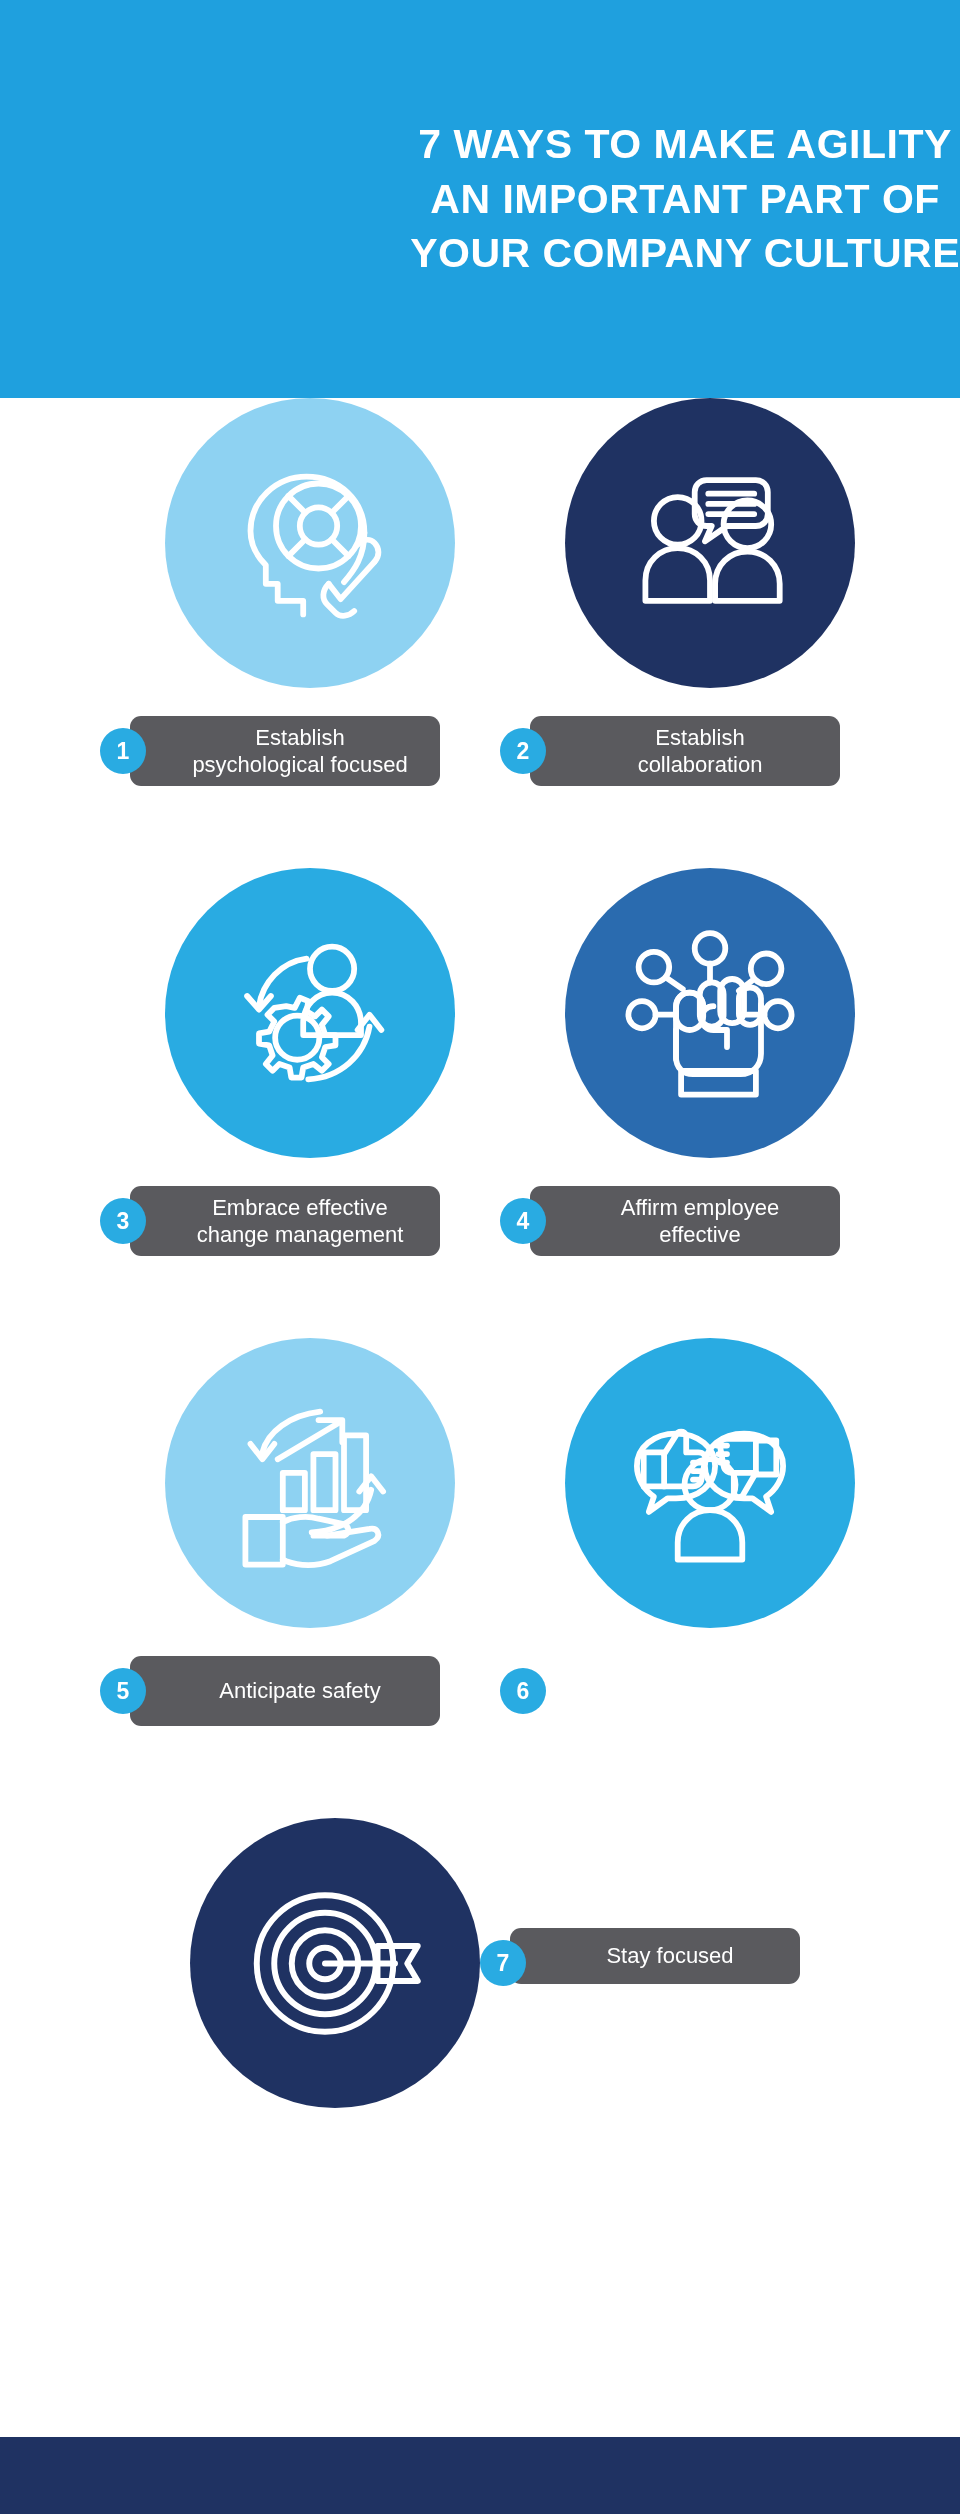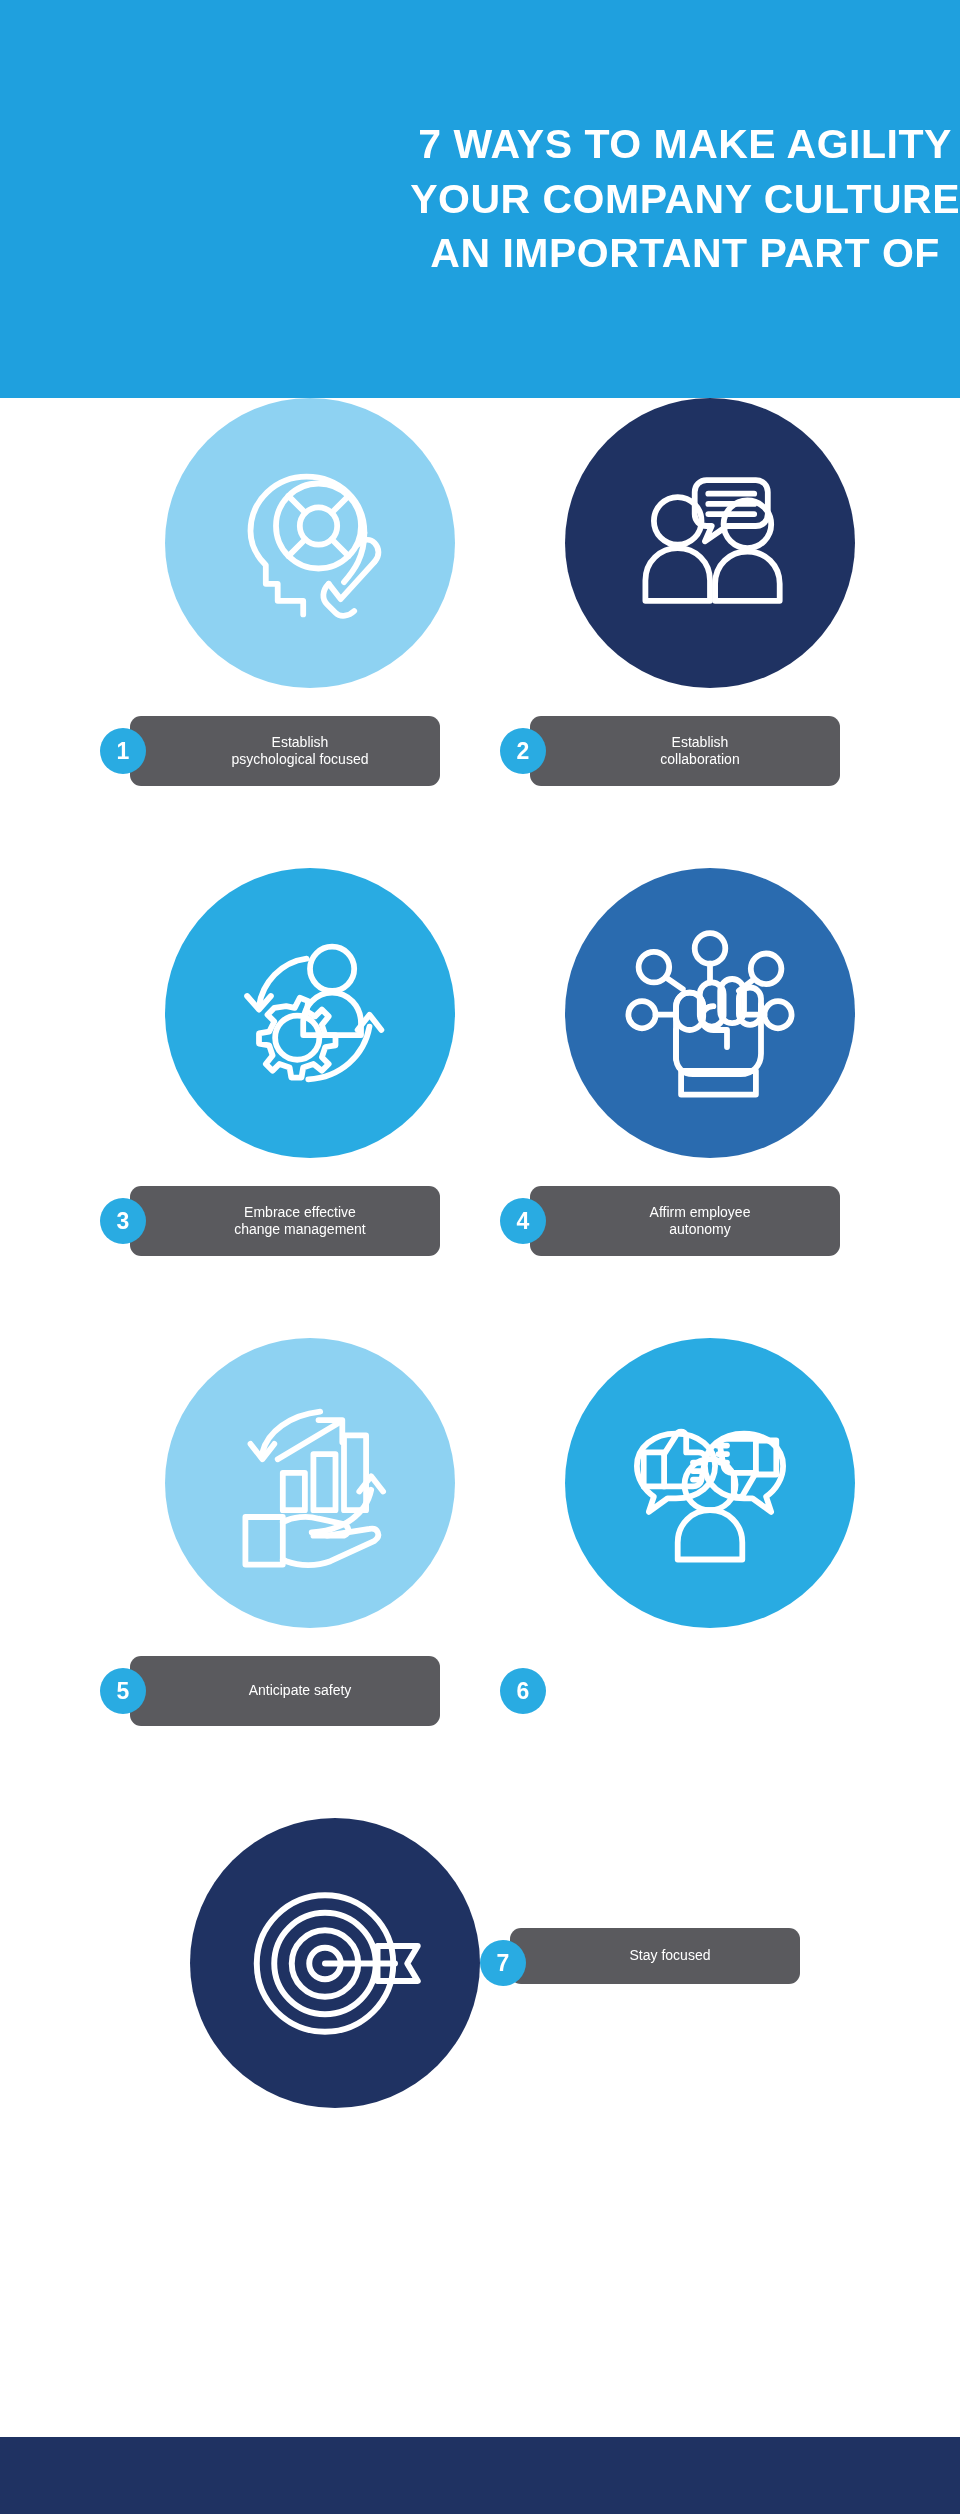--- a/index.html
+++ b/index.html
@@ -63,21 +63,21 @@
     position:absolute;left:30px;top:0;
     width:310px;height:70px;
     background:#5A5A5E;
     border-radius:11px;
     display:flex;align-items:center;justify-content:center;
     box-sizing:border-box;
     padding-left:42px;padding-right:12px;
   }
   .pill-text{
     color:#ffffff;
-    font-size:14px;
+    font-size:22px;
     line-height:1.24;
     text-align:center;
     font-weight:normal;
   }
   .badge{
     position:absolute;left:0px;top:12px;
     width:46px;height:46px;border-radius:50%;
     background:#29ABE2;
     display:flex;align-items:center;justify-content:center;
     color:#ffffff;font-size:23px;font-weight:bold;
@@ -108,22 +108,22 @@
     position:absolute;left:0;top:2437px;width:960px;height:77px;
     background:#1F3262;
   }
 </style>
 </head>
 <body>
 
 <div class="header">
   <h1>
     <span class="tl">7 WAYS TO MAKE AGILITY</span>
+    <span class="tl">AN IMPORTANT PART OF</span>
     <span class="tl">YOUR COMPANY CULTURE</span>
-    <span class="tl">AN IMPORTANT PART OF</span>
   </h1>
 </div>
 
 <div class="grid">
 
   <div class="row">
 
     <div class="cell left">
       <div class="circle" style="background:#8ED2F2">
         <span>
@@ -244,21 +244,21 @@
             <path d="M30 60 L30 76 C30 82 34 86 40 86 L68 86 C75 86 80 81 80 74 L80 45"></path>
             <path d="M52 46 C48 46 45 49 45 53 C45 57 48 60 52 60 L60 60 L60 70"></path>
             <rect x="33" y="84" width="44" height="14"></rect>
           </svg>
         </span>
       </div>
       <div class="label-wrap">
         <div class="pill">
           <span class="pill-text">
             <span>Affirm employee</span><br>
-            <span>autonomy</span>
+            <span>effective</span>
           </span>
         </div>
         <div class="badge">4</div>
       </div>
     </div>
 
   </div>
 
   <div class="row">
 

